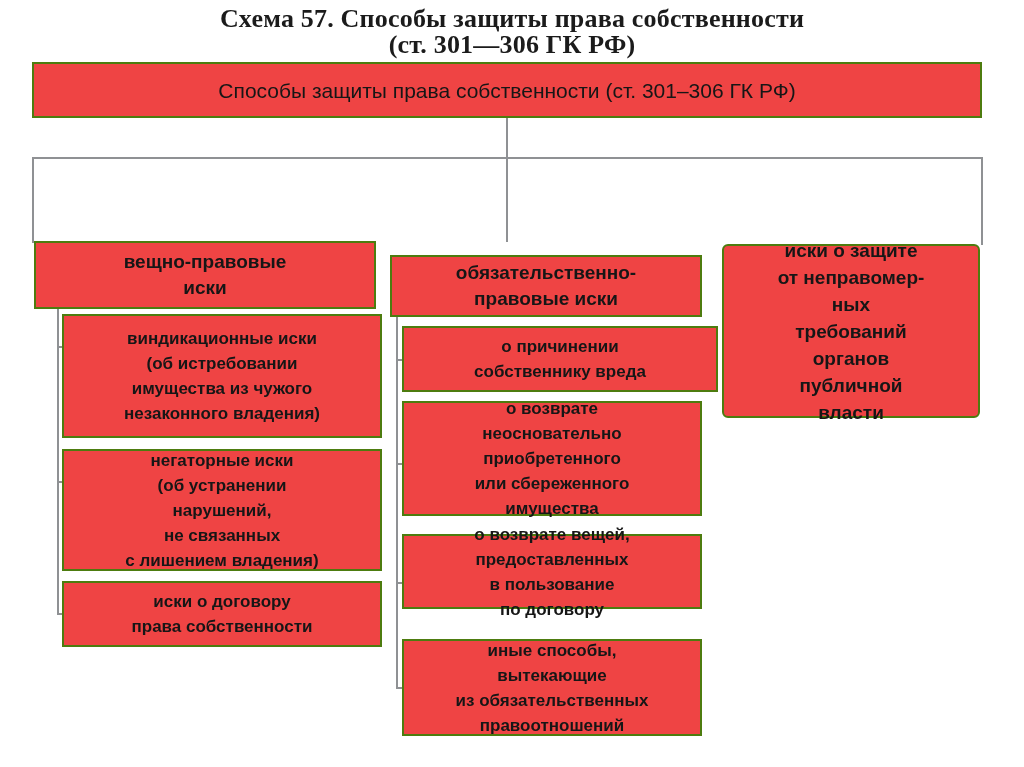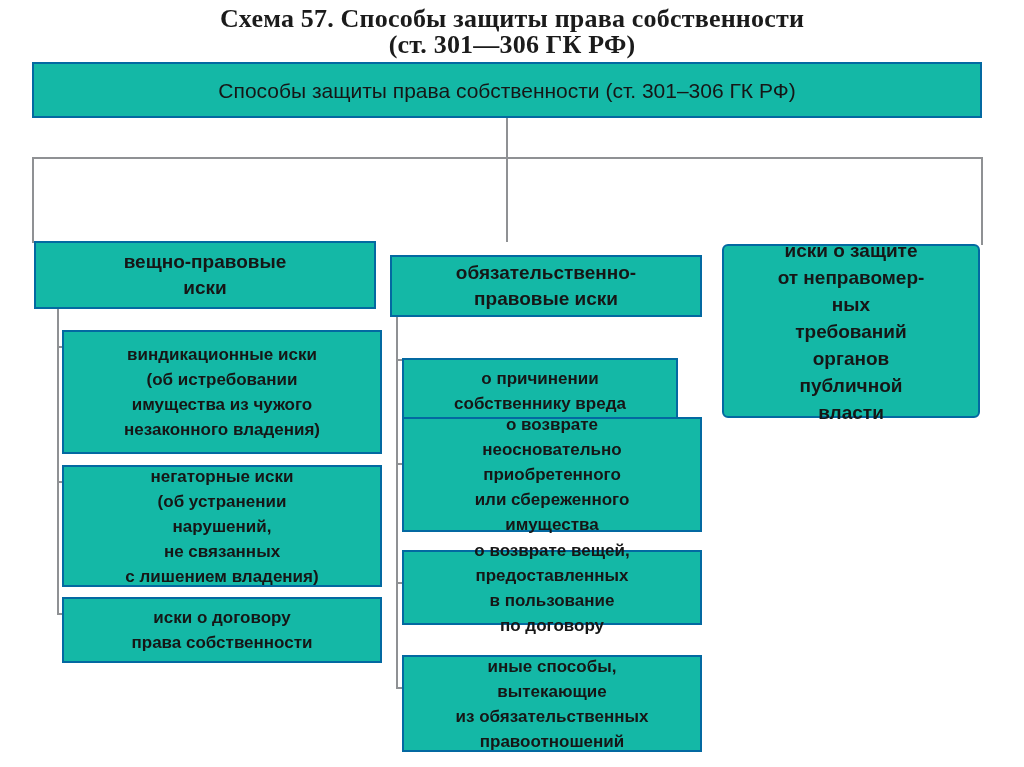--- a/index.html
+++ b/index.html
@@ -30,22 +30,22 @@
     line-height: 26px;
     color: #1b1b1b;
     letter-spacing: 0.2px;
   }
   .title .line2 { display: block; }
 
   
   .box {
     position: absolute;
     box-sizing: border-box;
-    background: #14b8a6;
-    border: 2px solid #0369a1;
+    background: #ef4444;
+    border: 2px solid #4d7c0f;
     display: flex;
     align-items: center;
     justify-content: center;
     text-align: center;
     color: #161616;
     padding: 16px 6px;
   }
   .box .txt {
     display: block;
     width: 100%;
@@ -74,29 +74,28 @@
   .box-cat-3 {
     left: 722px; top: 244px; width: 258px; height: 174px;
     font-size: 19px; line-height: 27px; font-weight: 700; border-radius: 6px;
   }
 
   
   .box-leaf {
     font-size: 17px;
     line-height: 25px;
     font-weight: 700;
-    margin-top: 16px;
   }
   
   .leaf-l1 { left: 62px; top: 314px; width: 320px; height: 124px; }
   .leaf-l2 { left: 62px; top: 449px; width: 320px; height: 122px; }
   .leaf-l3 { left: 62px; top: 581px; width: 320px; height: 66px; }
 
   
-  .leaf-m1 { left: 402px; top: 342px; width: 276px; height: 66px; }
+  .leaf-m1 { left: 402px; top: 326px; width: 316px; height: 66px; }
   .leaf-m2 { left: 402px; top: 401px; width: 300px; height: 115px; }
   .leaf-m3 { left: 402px; top: 534px; width: 300px; height: 75px; }
   .leaf-m4 { left: 402px; top: 639px; width: 300px; height: 97px; }
 
   
   .ln {
     position: absolute;
     background: #8f9194;
   }
   .ln-v { width: 2px; }

